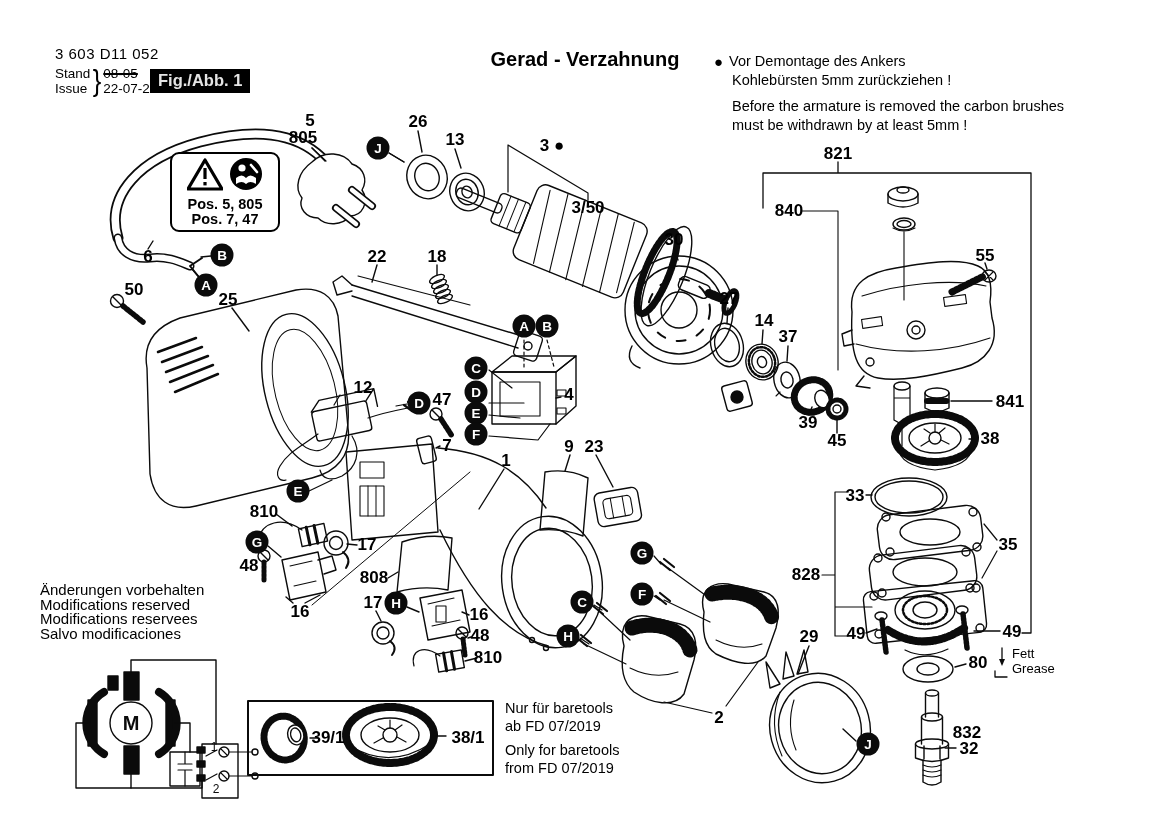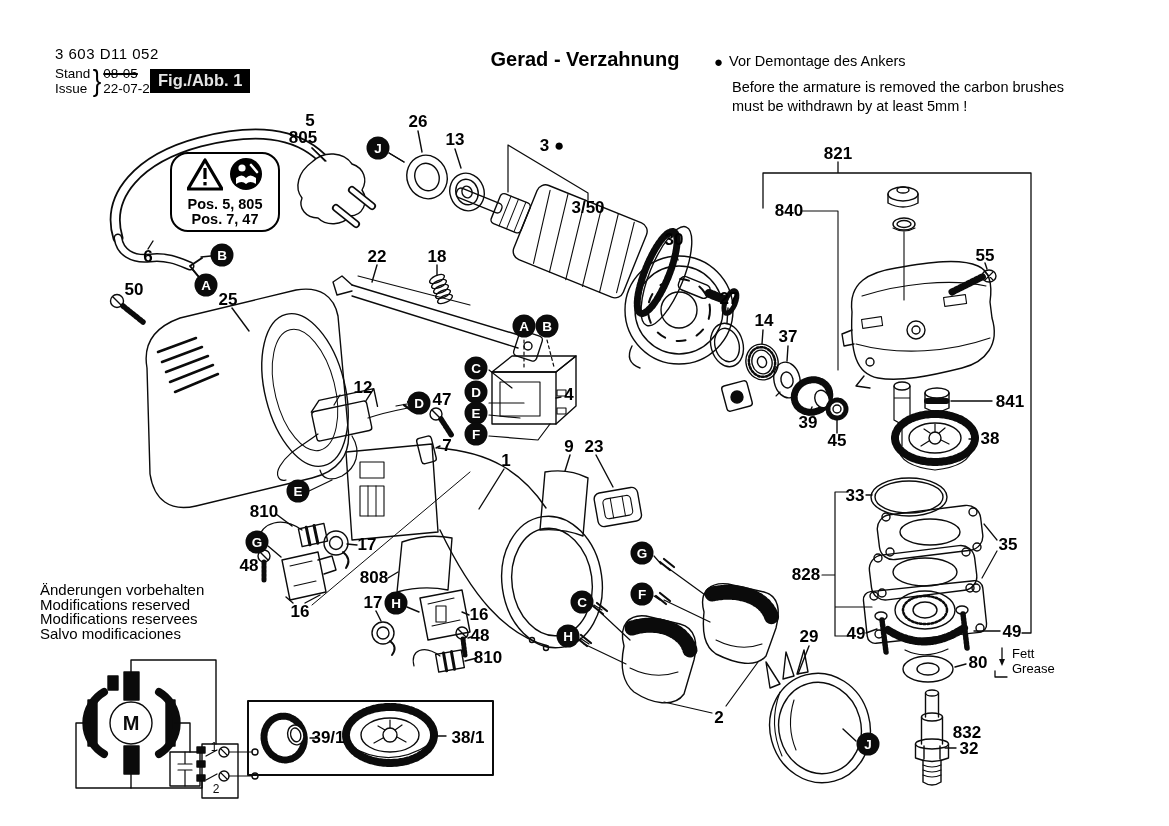--- a/index.html
+++ b/index.html
@@ -16,21 +16,21 @@
   .struck{text-decoration:line-through;text-decoration-thickness:2px;}
   .fig-box{left:150px;top:69px;background:#000;color:#e5e5e5;font-weight:bold;
            font-size:16.5px;padding:2px 8px 3px;}
   .title{left:420px;top:48px;width:330px;text-align:center;font-weight:bold;font-size:20px;}
   .notice{left:714px;top:52px;font-size:14.5px;line-height:19px;}
   .notice .row{display:flex;}
   .bullet{font-size:15px;margin-right:6px;}
   .indent{margin-left:18px;}
   .en-gap{margin-top:7px;}
   .warn-label{left:170px;top:152px;width:106px;height:76px;border:2.5px solid #000;
-              border-radius:18px;display:flex;flex-direction:column;align-items:center;
+              border-radius:9px;display:flex;flex-direction:column;align-items:center;
               justify-content:center;background:#fff;}
   .warn-icons{display:flex;gap:6px;align-items:center;margin-bottom:2px;}
   .warn-text{font-weight:bold;font-size:14.5px;line-height:15px;text-align:center;}
   .mods{left:40px;top:583px;font-size:15px;line-height:14.5px;}
   .baretools{left:505px;top:699px;font-size:14.5px;line-height:18px;}
   .baretools .en-gap{margin-top:6px;}
   .grease{font-size:13px;line-height:15px;}
   .grease-de{left:1012px;top:646px;}
   .grease-en{left:1012px;top:661px;}
   .callout{position:absolute;transform:translate(-50%,-50%);font-weight:bold;
@@ -413,20 +413,21 @@
 
 <div class="abs fig-box">Fig./Abb. 1</div>
 
 <div class="abs title">Gerad - Verzahnung</div>
 
 <div class="abs notice">
   <div class="row">
     <span class="bullet">●</span>
     <span>Vor Demontage des Ankers</span>
   </div>
+  <div class="indent">Kohlebürsten 5mm zurückziehen !</div>
   <div class="indent en-gap">Before the armature is removed the carbon brushes</div>
   <div class="indent">must be withdrawn by at least 5mm !</div>
 </div>
 
 <div class="abs warn-label">
   <div class="warn-icons">
     <span>
       <svg width="36" height="33" viewBox="0 0 36 33">
         <polygon points="18,2 35,31 1,31" fill="#fff" stroke="#000" stroke-width="3.2" stroke-linejoin="round"></polygon>
         <rect x="16.4" y="10" width="3.2" height="11" fill="#000"></rect>
@@ -447,20 +448,26 @@
 </div>
 
 <div class="abs mods">
 
 <div>Änderungen vorbehalten</div>
       <div>Modifications reserved</div>
       <div>Modifications reservees</div>
       <div>Salvo modificaciones</div>
     </div>
 
+<div class="abs baretools">
+  <div>Nur für baretools</div>
+  <div>ab FD 07/2019</div>
+  <div class="en-gap">Only for baretools</div>
+  <div>from FD 07/2019</div>
+</div>
 
 <div class="abs grease grease-de">Fett</div>
 <div class="abs grease grease-en">Grease</div>
 
 <div>
 
 <span class="callout" style="left: 310px; top: 121px;">5</span>
       <span class="callout" style="left: 303px; top: 138px;">805</span>
       <span class="callout" style="left: 418px; top: 122px;">26</span>
       <span class="callout" style="left: 455px; top: 140px;">13</span>

